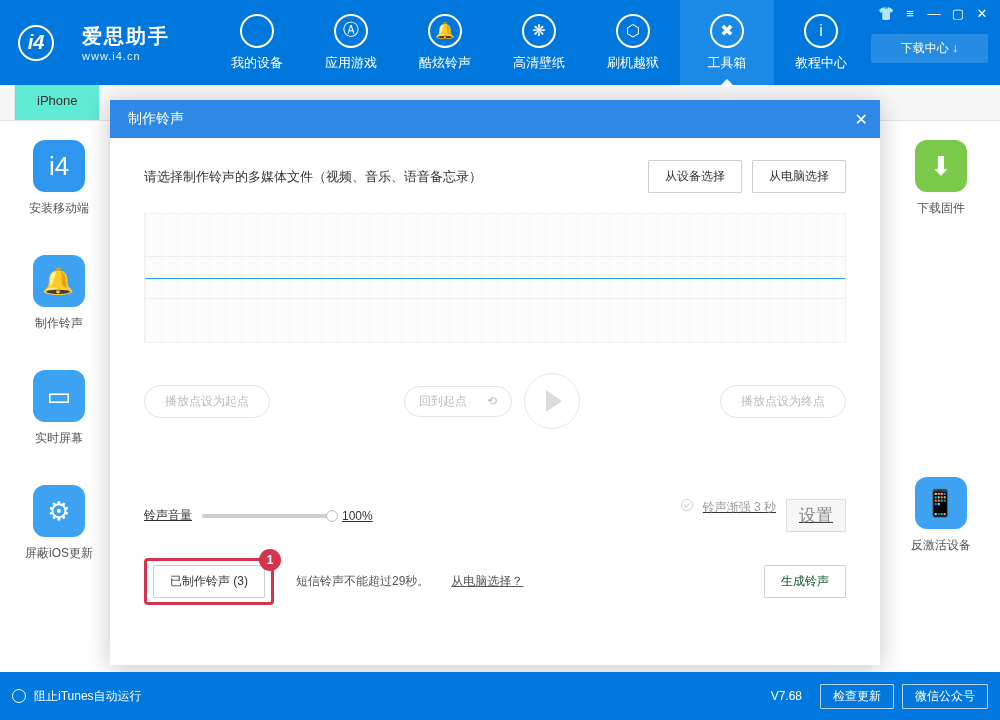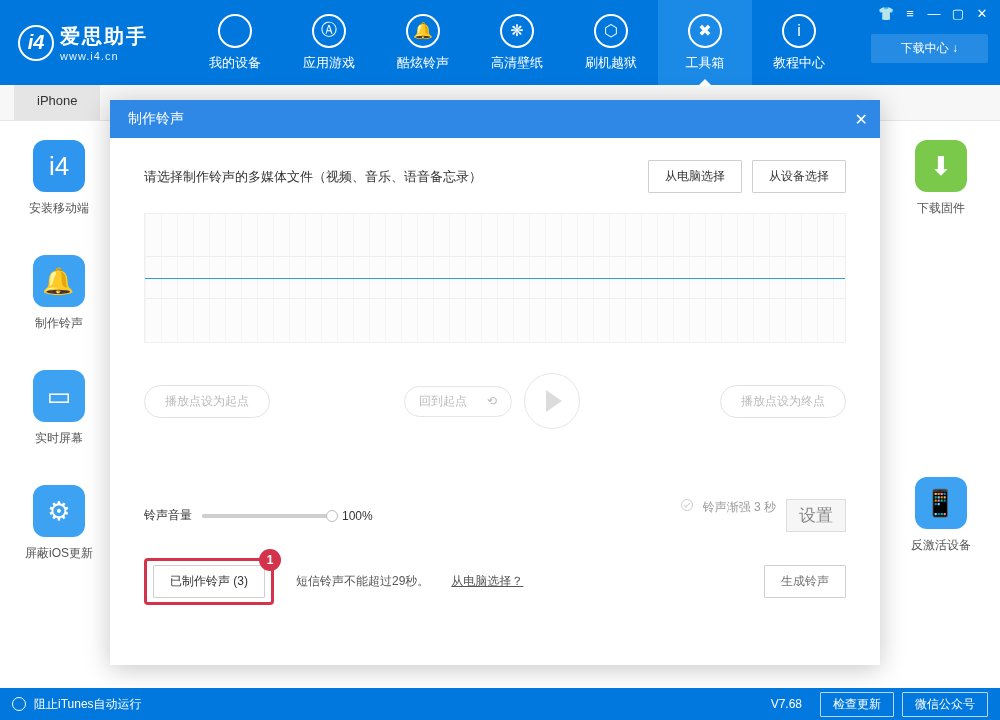--- a/index.html
+++ b/index.html
@@ -2,37 +2,37 @@
 <html><head>
 <meta charset="utf-8">
 <style>
 * { margin: 0; padding: 0; box-sizing: border-box; font-family: "Microsoft YaHei", Arial, sans-serif; }
 body { width: 1000px; height: 720px; overflow: hidden; background: #fff; }
 
 
 .header { height: 85px; background: #0077dd; display: flex; align-items: center; padding: 0 12px 0 18px; position: relative; }
 .logo { display: flex; align-items: center; color: #fff; }
 .logo-badge { width: 36px; height: 36px; border: 2px solid #fff; border-radius: 50%; display: flex; align-items: center; justify-content: center; font-weight: bold; font-size: 20px; font-style: italic; }
-.logo-txt { margin-left: 6px; }
+.logo-txt { margin-left: 28px; }
 .logo-txt .cn { font-size: 20px; font-weight: bold; letter-spacing: 2px; }
 .logo-txt .url { font-size: 11px; letter-spacing: 1px; opacity: .9; }
 
 .nav { display: flex; margin-left: 40px; height: 100%; }
 .nav-item { width: 94px; display: flex; flex-direction: column; align-items: center; justify-content: center; color: #fff; font-size: 13px; cursor: pointer; position: relative; }
 .nav-item .ico { width: 34px; height: 34px; border: 2px solid #fff; border-radius: 50%; display: flex; align-items: center; justify-content: center; margin-bottom: 6px; font-size: 16px; }
 .nav-item.active { background: #1a8ae6; }
 .nav-item.active::after { content: ""; position: absolute; bottom: -1px; left: 50%; margin-left: -7px; border: 7px solid transparent; border-bottom-color: #fff; }
 
 .header-right { position: absolute; right: 10px; top: 6px; display: flex; align-items: center; gap: 8px; }
 .winbtn { width: 16px; height: 14px; display: inline-flex; align-items: center; justify-content: center; color: #fff; font-size: 13px; cursor: pointer; }
 .dl-center { position: absolute; right: 12px; top: 34px; background: rgba(255,255,255,.15); color: #fff; font-size: 12px; padding: 6px 30px; border-radius: 2px; cursor: pointer; }
 
 
 .tabs { height: 36px; border-bottom: 1px solid #e5e5e5; display: flex; align-items: flex-end; padding-left: 14px; background: #f7f7f7; }
-.tab { padding: 12px 22px; font-size: 13px; color: #333; background: #e5e5e5; border: 1px solid #e5e5e5; border-bottom: none; border-radius: 2px 2px 0 0; cursor: pointer; }
+.tab { padding: 12px 22px; font-size: 13px; color: #333; background: #5eead4; border: 1px solid #e5e5e5; border-bottom: none; border-radius: 2px 2px 0 0; cursor: pointer; }
 
 
 .side-col { position: absolute; top: 140px; width: 90px; display: flex; flex-direction: column; align-items: center; gap: 38px; }
 .side-left { left: 14px; }
 .side-right { right: 14px; }
 .side-item { display: flex; flex-direction: column; align-items: center; color: #555; font-size: 12px; cursor: pointer; }
 .side-ico { width: 52px; height: 52px; border-radius: 12px; display: flex; align-items: center; justify-content: center; color: #fff; font-size: 26px; margin-bottom: 8px; }
 .c-blue { background: #2f96f0; }
 .c-green { background: #7bc94a; }
 .c-mid { background: #3da2f2; }
@@ -40,54 +40,54 @@
 
 .modal { position: absolute; left: 110px; top: 100px; width: 770px; height: 565px; background: #fff; box-shadow: 0 4px 24px rgba(0,0,0,.22); display: flex; flex-direction: column; }
 .modal-title { height: 38px; background: #2f88e6; color: #fff; display: flex; align-items: center; justify-content: space-between; padding: 0 12px 0 18px; font-size: 14px; }
 .modal-close { cursor: pointer; font-size: 16px; }
 .modal-body { flex: 1; padding: 22px 34px 18px; display: flex; flex-direction: column; }
 
 .row-top { display: flex; justify-content: space-between; align-items: center; }
 .prompt { font-size: 13px; color: #333; }
 .pickers { display: flex; gap: 10px; }
 .btn { border: 1px solid #cfcfcf; background: #fff; color: #333; font-size: 12px; padding: 7px 16px; cursor: pointer; border-radius: 1px; }
-.btn.disabled { color: #737373; cursor: default; }
+.btn.disabled { color: #14532d; cursor: default; }
 
 .wave { margin-top: 20px; height: 130px; background: #fcfcfc; border: 1px solid #f0f0f0; position: relative; }
 .wave::before, .wave::after { content:""; position:absolute; left:0; right:0; height:1px; background:#eee; }
 .wave::before { top: 33%; } .wave::after { top: 66%; }
 .wave .mid { position:absolute; left:0; right:0; top:50%; height:1px; background:#2aa1d8; }
 
 .wave .grid { position:absolute; inset:0; background-image: linear-gradient(to right, #f2f2f2 1px, transparent 1px); background-size: 16px 100%; opacity:.7; }
 
 .controls { margin-top: 30px; display:flex; align-items:center; justify-content:space-between; }
 .ctrl-group { display:flex; align-items:center; gap: 6px; }
 .pill { border:1px solid #e2e2e2; color:#bbb; font-size:12px; padding:7px 20px; border-radius:20px; cursor:pointer; background:#fff;text-align:center; }
 .play-circle { width:56px; height:56px; border:1px solid #e6e6e6; border-radius:50%; display:flex; align-items:center; justify-content:center; margin: 0 6px; }
 .play-tri { width:0; height:0; border-left:16px solid #dcdcdc; border-top:11px solid transparent; border-bottom:11px solid transparent; margin-left:4px; }
 .mini-pill { border:1px solid #e4e4e4; color:#bbb; font-size:12px; padding:6px 14px; border-radius:16px; display:flex; align-items:center; gap:20px; cursor:pointer; }
 .check-dot { width:12px; height:12px; border:1px solid #d0d0d0; border-radius:50%; display:inline-block; position:relative; }
 .check-dot::after{content:"";position:absolute;left:2px;top:3px;width:5px;height:2px;border-left:1px solid #cfcfcf;border-bottom:1px solid #cfcfcf;transform:rotate(-45deg);}
 
-.volume-row { margin-top: 70px; display:flex; align-items:center; gap:10px; font-size:12px; color:#333; }
+.volume-row { margin-top: 70px; display:flex; align-items:center; gap:10px; font-size:12px; color:#333;text-decoration:underline; }
 .slider { flex: 0 0 130px; height:4px; background:#e7e7e7; border-radius:2px; position:relative; }
 .slider .fill { position:absolute; left:0; top:0; bottom:0; width:100%; background:#cfcfcf; border-radius:2px; }
 .slider .knob { position:absolute; right:-6px; top:-4px; width:12px; height:12px; background:#fff; border:1px solid #bbb; border-radius:50%; }
 .vol-right { margin-left:auto; display:flex; gap:10px; color:#999; }
 .small-btn { border:1px solid #ddd; background:#f6f6f6; color:#888; font-size:17px; padding:4px 12px; cursor:pointer; }
 
 .bottom-row { margin-top: 26px; display:flex; align-items:center; gap:22px; font-size:12px; }
 .made-wrap { position:relative; border:3px solid #d4344b; padding:4px 6px; border-radius:4px; }
 .badge1 { position:absolute; right:-10px; top:-12px; width:22px; height:22px; background:#d4344b; color:#fff; border-radius:50%; display:flex; align-items:center; justify-content:center; font-size:12px; font-weight:bold; }
 .hint { color:#555; }
 .linkish { color:#555; text-decoration: underline; cursor:pointer; }
 .gen { margin-left:auto; }
 
 
-.footer { position:absolute; left:0; right:0; bottom:0; height:32px; background:#0078de; color:#fff; display:flex; align-items:center; padding:0 12px; font-size:12px; }
+.footer { position:absolute; left:0; right:0; bottom:0; height:48px; background:#0078de; color:#fff; display:flex; align-items:center; padding:0 12px; font-size:12px; }
 .footer .ring { width:14px; height:14px; border:1.5px solid #fff; border-radius:50%; margin-right:8px; }
 .footer .spacer { flex:1; }
 .footer .fbtn { border:1px solid rgba(255,255,255,.7); padding:3px 12px; margin-left:8px; cursor:pointer; border-radius:1px; }
 .footer .ver { margin-right: 10px; }
 </style>
 </head>
 <body>
 
 <div class="header">
   <div class="logo">
@@ -172,22 +172,22 @@
 
 <div class="modal">
   <div class="modal-title">
     <span>制作铃声</span>
     <span class="modal-close">✕</span>
   </div>
   <div class="modal-body">
     <div class="row-top">
       <div class="prompt">请选择制作铃声的多媒体文件（视频、音乐、语音备忘录）</div>
       <div class="pickers">
+        <button class="btn">从设备选择</button>
         <button class="btn">从电脑选择</button>
-        <button class="btn">从设备选择</button>
       </div>
     </div>
 
     <div class="wave">
       <div class="grid"></div>
         <div class="mid"></div>
     </div>
 
     <div class="controls">
       <div class="pill">播放点设为起点</div>

